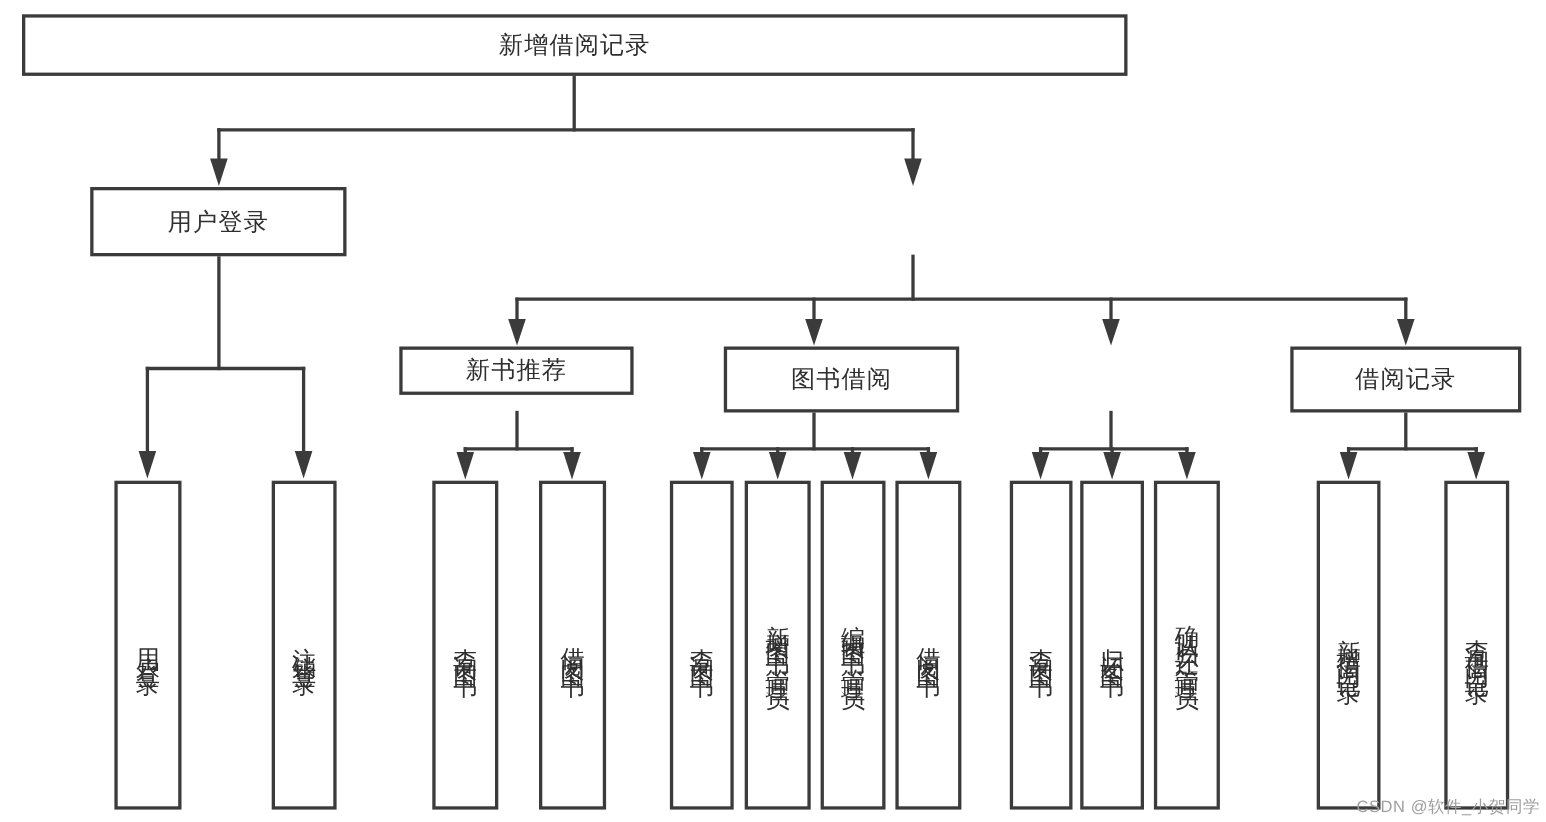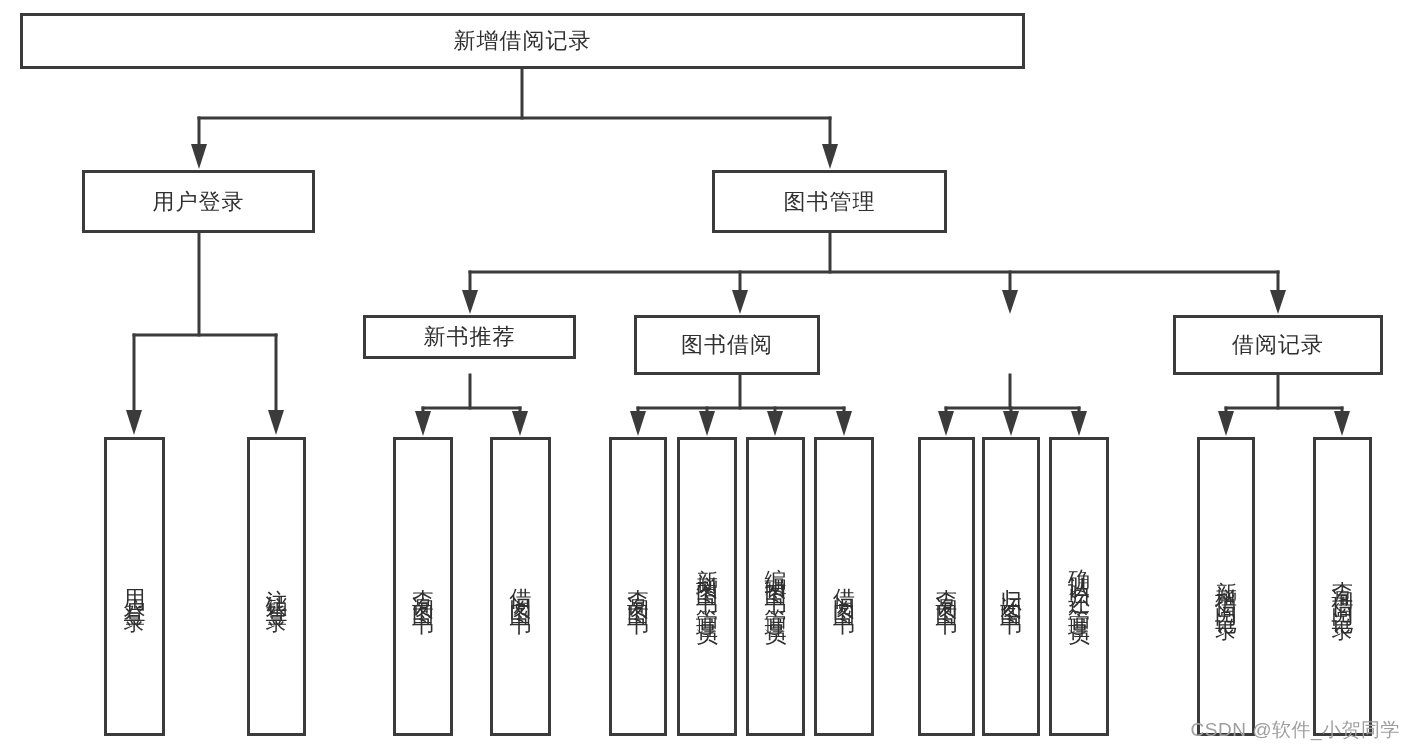--- a/index.html
+++ b/index.html
@@ -13,21 +13,21 @@
     font-family:"Liberation Sans","DejaVu Sans",sans-serif;}
   .canvas{position:relative;width:1405px;height:747px;background:var(--bg);}
   .connectors{position:absolute;left:0;top:0;width:1405px;height:747px;}
   .connectors path{stroke:var(--line);stroke-width:3;fill:none;stroke-linecap:square;}
   .connectors polygon{fill:var(--line);stroke:none;}
   .box{position:absolute;background:#fff;border:3px solid var(--line);
     display:flex;align-items:center;justify-content:center;}
   .hlabel{font-size:22px;color:var(--text);letter-spacing:1px;white-space:nowrap;}
   .vlabel{writing-mode:vertical-rl;text-orientation:mixed;font-size:22px;
     color:var(--text);letter-spacing:8px;line-height:1;white-space:nowrap;}
-  .watermark{position:absolute;right:5px;bottom:4px;font-size:19px;
+  .watermark{position:absolute;right:5px;bottom:4px;font-size:15px;
     color:var(--wm);letter-spacing:0.5px;white-space:nowrap;}
 </style>
 </head>
 <body>
 
 <div class="canvas">
 
   <svg class="connectors" viewBox="0 0 1405 747" xmlns="http://www.w3.org/2000/svg">
     <g>
       <path d="M522 69 V118"></path>
@@ -97,28 +97,25 @@
     </g>
   </svg>
 
   <div class="box" style="left:20px;top:13px;width:1005px;height:56px">
     <span class="hlabel">新增借阅记录</span>
   </div>
 
   <div class="box" style="left:82px;top:170px;width:233px;height:63px">
     <span class="hlabel">用户登录</span>
   </div>
-  <div class="box" style="left:712px;top:170px;width:235px;height:63px">
-    <span class="hlabel">图书管理</span>
-  </div>
 
   <div class="box" style="left:363px;top:315px;width:213px;height:44px">
     <span class="hlabel">新书推荐</span>
   </div>
-  <div class="box" style="left:634px;top:315px;width:186px;height:60px">
+  <div class="box" style="left:658px;top:315px;width:214px;height:60px">
     <span class="hlabel">图书借阅</span>
   </div>
   <div class="box" style="left:1173px;top:315px;width:210px;height:60px">
     <span class="hlabel">借阅记录</span>
   </div>
 
   <div class="box" style="left:104px;top:437px;width:61px;height:299px">
     <span class="vlabel">用户登录</span>
   </div>
   <div class="box" style="left:247px;top:437px;width:59px;height:299px">

